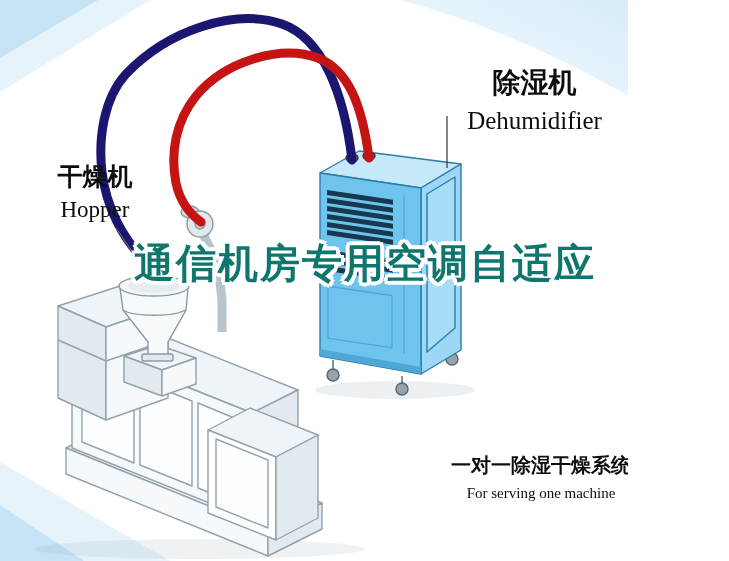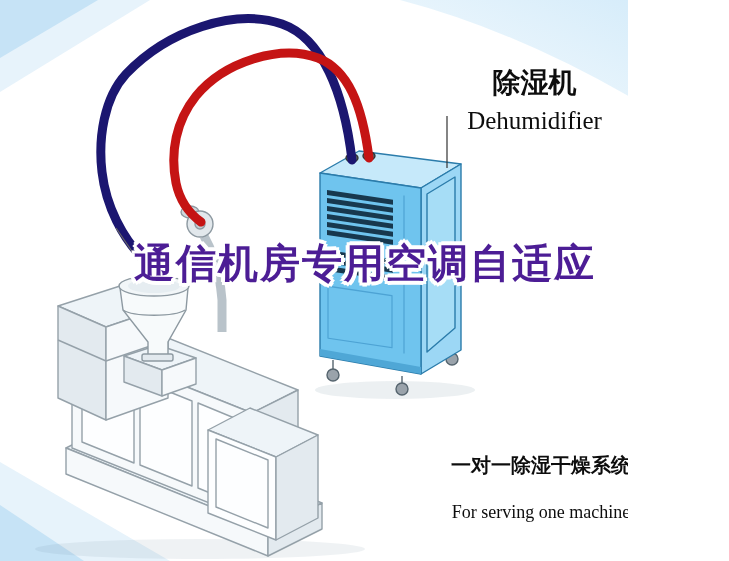--- a/index.html
+++ b/index.html
@@ -13,28 +13,28 @@
   .label-en{font-family:"Liberation Serif",serif;color:#0d0d0d;}
   .dehum-labels{left:447px;top:64px;width:175px;text-align:center;}
   .dehum-cn{font-size:28px;}
   .dehum-en{font-size:25px;margin-top:5px;}
   .hopper-labels{left:40px;top:160px;width:110px;text-align:center;}
   .hopper-cn{font-size:25px;}
   .hopper-en{font-size:23px;margin-top:4px;}
   .main-title{
     left:20px;top:240px;width:690px;text-align:center;
     font-weight:bold;font-size:40px;line-height:46px;letter-spacing:2px;
-    color:#4c1d95;
+    color:#0f766e;
     text-shadow:
       -3px -3px 0 #fff, 3px -3px 0 #fff, -3px 3px 0 #fff, 3px 3px 0 #fff,
       -4px 0 0 #fff, 4px 0 0 #fff, 0 -4px 0 #fff, 0 4px 0 #fff;
   }
   .caption{left:398px;top:452px;width:286px;text-align:center;}
   .caption-cn{font-size:20px;font-weight:bold;color:#0d0d0d;}
-  .caption-en{font-family:"Liberation Serif",serif;font-size:18px;color:#0d0d0d;margin-top:23px;}
+  .caption-en{font-family:"Liberation Serif",serif;font-size:15px;color:#0d0d0d;margin-top:6px;}
 </style>
 </head>
 <body>
 
 <div class="stage">
 
   <svg class="art" width="729" height="561" viewBox="0 0 729 561">
     <defs>
       <linearGradient id="gTR" x1="1" y1="0" x2="0" y2="1">
         <stop offset="0" stop-color="#cfe9f9"></stop>
@@ -146,20 +146,24 @@
       <line x1="447" y1="116" x2="447" y2="168"></line>
       <line x1="116" y1="228" x2="142" y2="266" stroke="#666"></line>
     </g>
   </svg>
 
   <div class="txt dehum-labels">
     <div class="label-cn dehum-cn">除湿机</div>
     <div class="label-en dehum-en">Dehumidifier</div>
   </div>
 
+  <div class="txt hopper-labels">
+    <div class="label-cn hopper-cn">干燥机</div>
+    <div class="label-en hopper-en">Hopper</div>
+  </div>
 
   <div class="txt main-title">
     <div>通信机房专用空调自适应</div>
   </div>
 
   <div class="txt caption">
     <div class="caption-cn">一对一除湿干燥系统</div>
     <div class="caption-en">For serving one machine</div>
   </div>
 

